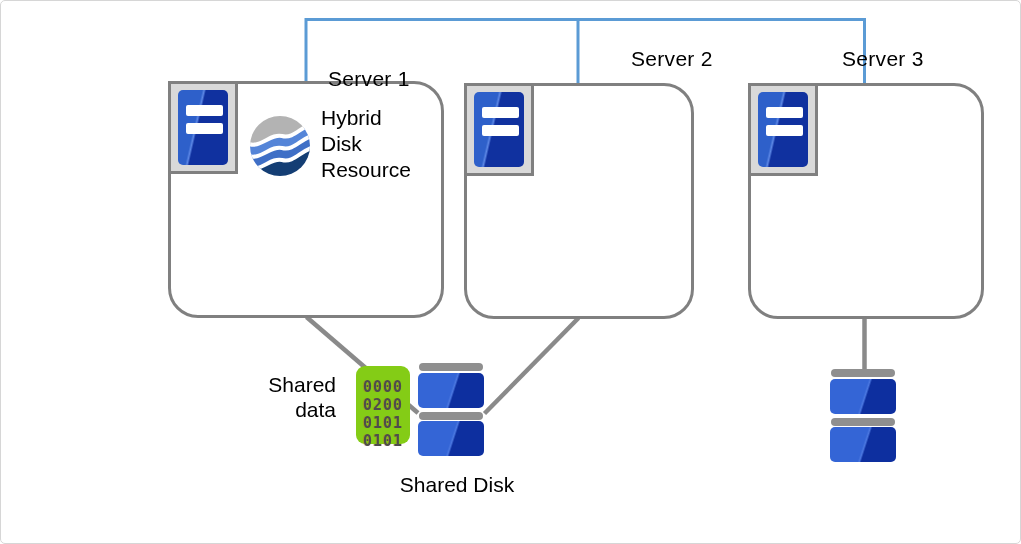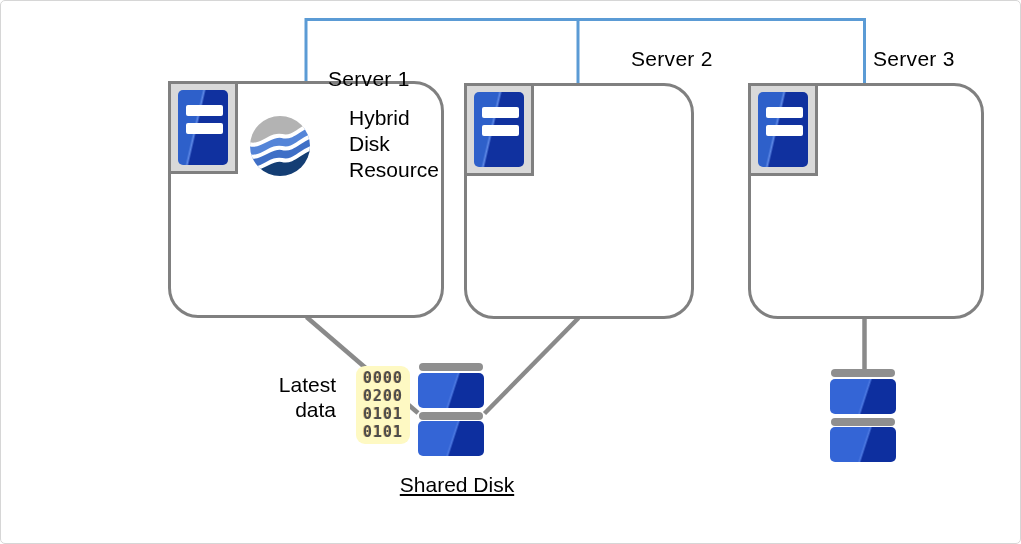--- a/index.html
+++ b/index.html
@@ -31,29 +31,29 @@
     width:50px;height:75px;
     border-radius:5px;
     background:linear-gradient(103deg,#2e60ca 36%,#5b86e4 39%,#10319f 42%);
   }
   .srv-bar{
     position:absolute;left:8px;
     width:37px;height:11px;
     background:#fff;border-radius:2px;
   }
   .label{position:absolute;color:#000;font-size:21px;letter-spacing:.3px;white-space:nowrap;}
-  .hybrid-label{position:absolute;left:320px;top:104px;color:#000;font-size:21px;line-height:26px;margin-left:28px;}
+  .hybrid-label{position:absolute;left:320px;top:104px;color:#000;font-size:21px;line-height:26px;}
   .latest-label{position:absolute;left:235px;top:371px;width:100px;text-align:right;color:#000;font-size:21px;line-height:25px;}
   .disk-label{position:absolute;top:471px;text-align:center;color:#000;font-size:21px;line-height:25px;}
   .binary{
     position:absolute;left:355px;top:365px;
     width:54px;height:78px;
-    background:#fef9c3;border-radius:9px;
+    background:#84cc16;border-radius:9px;
     text-align:center;
-    padding-top:3px;box-sizing:border-box;
+    padding-top:12px;box-sizing:border-box;
   }
   .binary .row{
     font-family:"DejaVu Sans Mono", monospace;
     font-weight:bold;font-size:15px;line-height:18px;
     color:#4d4d4d;letter-spacing:1px;
     text-shadow:-1px 0 0 rgba(185,115,35,.45);
   }
   .disk{position:absolute;width:66px;height:93px;}
   .disk .bar{position:absolute;left:1px;width:64px;height:8px;background:#8f8f8f;border-radius:4px;}
   .disk .body{
@@ -116,24 +116,24 @@
   </svg>
 
   <div class="hybrid-label">
     <div>Hybrid</div>
     <div>Disk</div>
     <div>Resource</div>
   </div>
 
   <div class="label" style="left:327px;top:46px;margin-top:20px;">Server 1</div>
   <div class="label" style="left:588px;top:46px;margin-left:42px;">Server 2</div>
-  <div class="label" style="left:872px;top:46px;text-align:center;">Server 3</div>
+  <div class="label" style="left:841px;top:46px;text-align:center;">Server 3</div>
 
   <div class="latest-label">
-    <div>Latest</div>
+    <div>Shared</div>
     <div>data</div>
   </div>
 
   <div class="binary">
     <div class="row">0000</div>
     <div class="row">0200</div>
     <div class="row">0101</div>
     <div class="row">0101</div>
   </div>
 
@@ -144,18 +144,18 @@
     <div class="body body2"></div>
   </div>
 
   <div class="disk" style="left:829px;top:368px;">
     <div class="bar bar1"></div>
     <div class="body body1"></div>
     <div class="bar bar2"></div>
     <div class="body body2"></div>
   </div>
 
-  <div class="disk-label" style="left:321px;width:270px;text-decoration:underline;">
+  <div class="disk-label" style="left:321px;width:270px;">
     <div>Shared Disk</div>
   </div>
 
 
 </div>
 
 </body></html>

